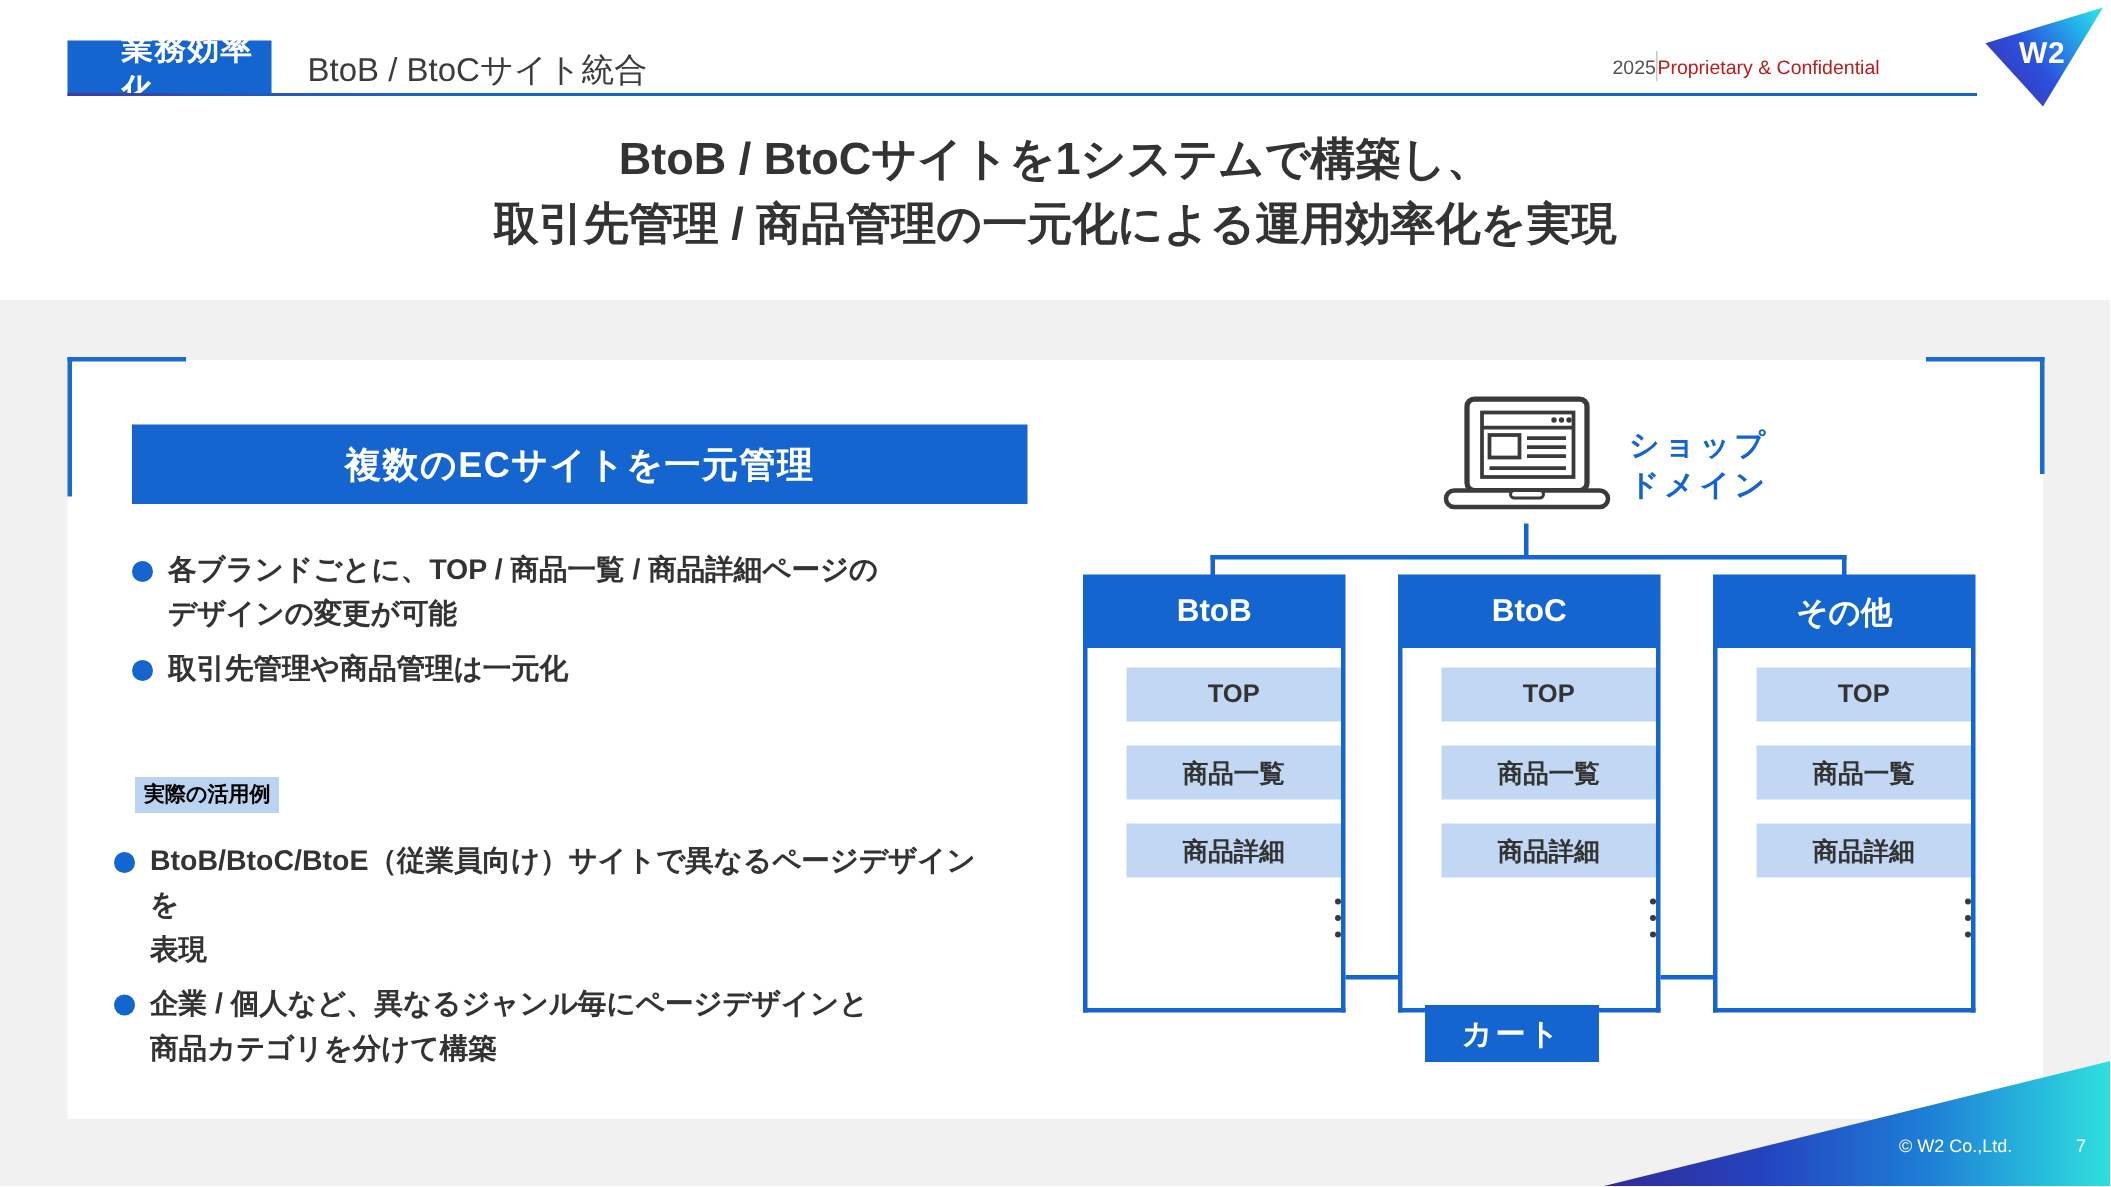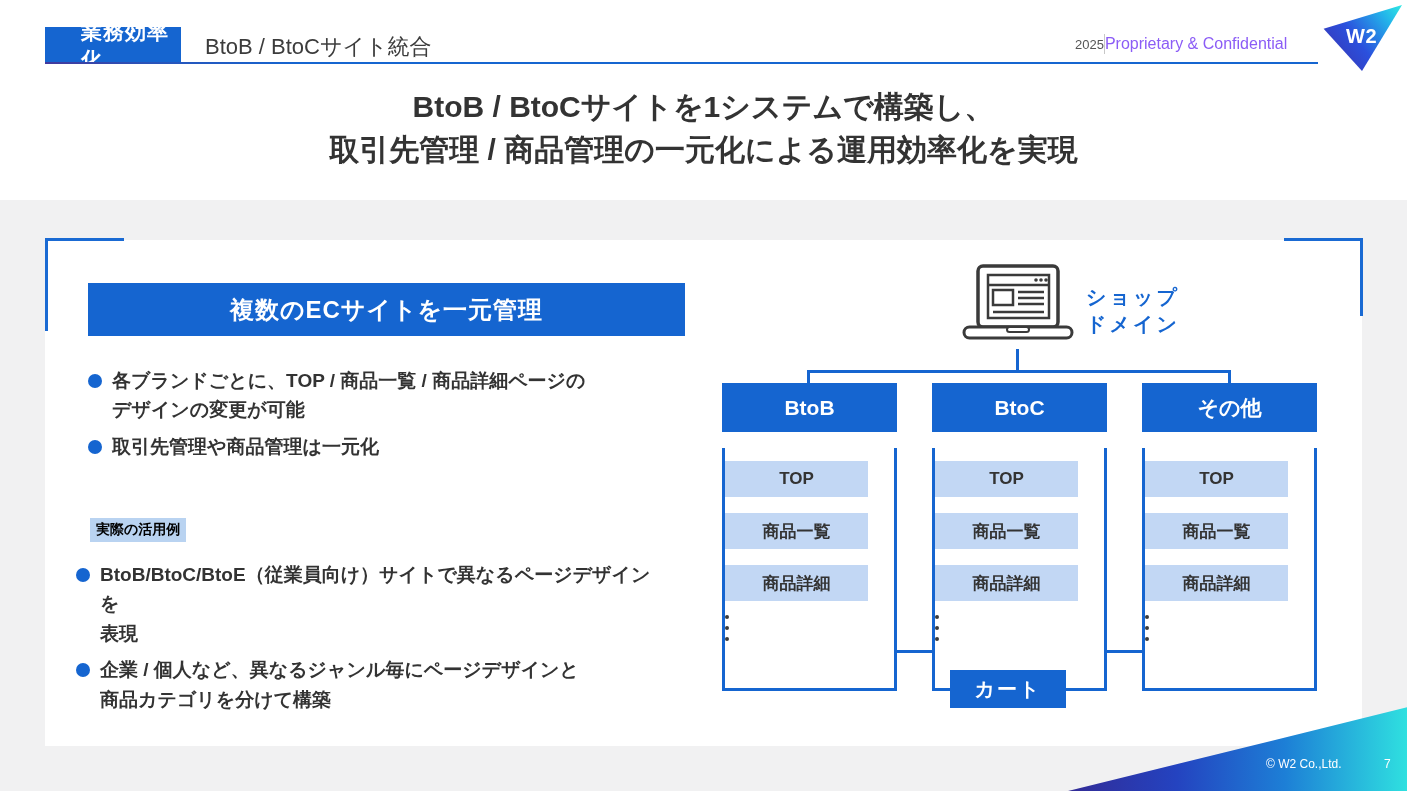--- a/index.html
+++ b/index.html
@@ -7,21 +7,21 @@
   .slide { position:relative; width:1407px; height:791px; background:#ffffff; overflow:hidden; }
 
   
   .badge { position:absolute; left:45px; top:27px; width:136px; height:37px;
     background:#1565d0; color:#fff; font-size:21px; font-weight:bold;
     display:flex; align-items:center; justify-content:center; letter-spacing:1px;padding-left:36px; }
   .header-title { position:absolute; left:205px; top:32px; font-size:22px; color:#3c3c3c; }
   .header-meta { position:absolute; left:1075px; top:34px; display:flex; align-items:center; }
   .header-year { font-size:13px; color:#555; }
   .header-sep { width:1px; height:20px; background:#c7c7c7; }
-  .header-conf { font-size:16px; color:#8b5cf6; }
+  .header-conf { font-size:13px; color:#b91c1c; }
   .header-line { position:absolute; left:45px; top:62px; width:1273px; height:2px;
     background:linear-gradient(90deg,#43399c 0%,#2a53b8 8%,#1565d0 20%,#1565d0 100%); }
   .logo { position:absolute; left:1322px; top:5px; width:80px; height:66px;
     clip-path:polygon(2% 36%, 100% 0%, 50% 100%);
     background:linear-gradient(52deg,#3c2ea6 0%,#2b50dd 45%,#23b4ea 80%,#2fe9e2 100%); }
   .logo span { position:absolute; left:24px; top:20px; color:#fff; font-size:20px; font-weight:bold; letter-spacing:0.5px; }
 
   
   .headline { position:absolute; top:86px; left:0; width:100%; text-align:center;
     font-size:30px; font-weight:bold; color:#333; line-height:1.42; }
@@ -59,21 +59,21 @@
   .l-vb1  { left:807px;  top:630px; width:3px; height:23px; }
   .l-vb3  { left:1228px; top:630px; width:3px; height:23px; }
   .l-h2   { left:807px;  top:650px; width:424px; height:3px; }
   .l-v2   { left:1016px; top:630px; width:3px; height:41px; }
 
   .site-col { position:absolute; top:383px; width:175px; height:249px; }
   .col-1 { left:722px; } .col-2 { left:932px; } .col-3 { left:1142px; }
   .col-header { height:49px; background:#1565d0; color:#fff; font-size:21px; font-weight:bold;
     display:flex; align-items:center; justify-content:center; }
   .col-body { height:243px; background:#fff; border:3px solid #1565d0; border-top:none;
-    display:flex; flex-direction:column; align-items:flex-start; padding-top:13px;margin-top:16px; }
+    display:flex; flex-direction:column; align-items:flex-end; padding-top:13px; }
   .page-box { width:143px; height:36px; background:#c2d7f4; color:#333;
     font-size:17px; font-weight:600; display:flex; align-items:center; justify-content:center;
     margin-bottom:16px; }
   .vdots { display:flex; flex-direction:column; align-items:center; gap:7px; margin-top:-2px; }
   .vdots i { width:4px; height:4px; border-radius:50%; background:#3a3a3a; }
 
   .cart-box { position:absolute; left:950px; top:670px; width:116px; height:38px;
     background:#1565d0; color:#fff; font-size:20px; font-weight:bold;
     display:flex; align-items:center; justify-content:center; letter-spacing:2px; }
 

